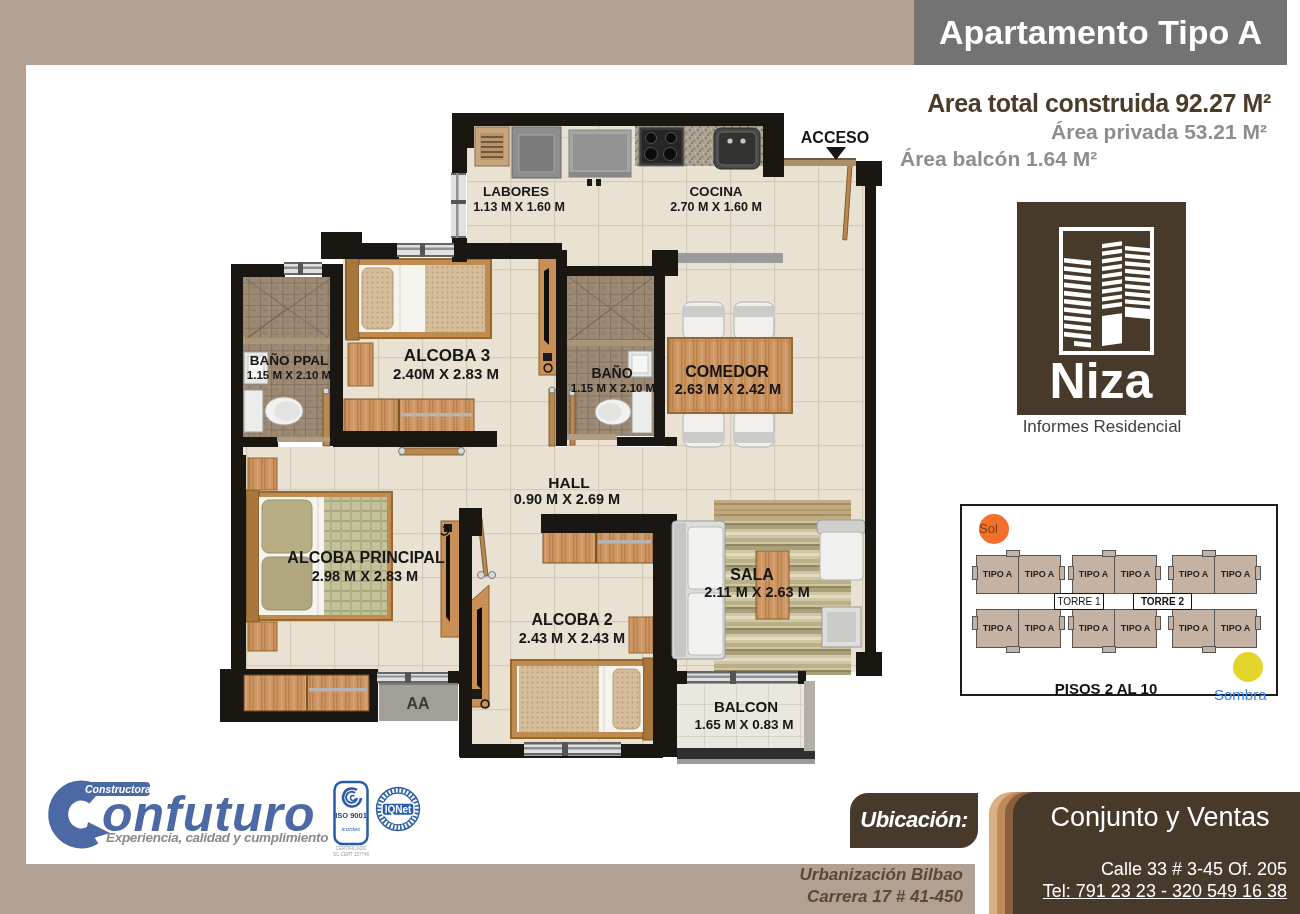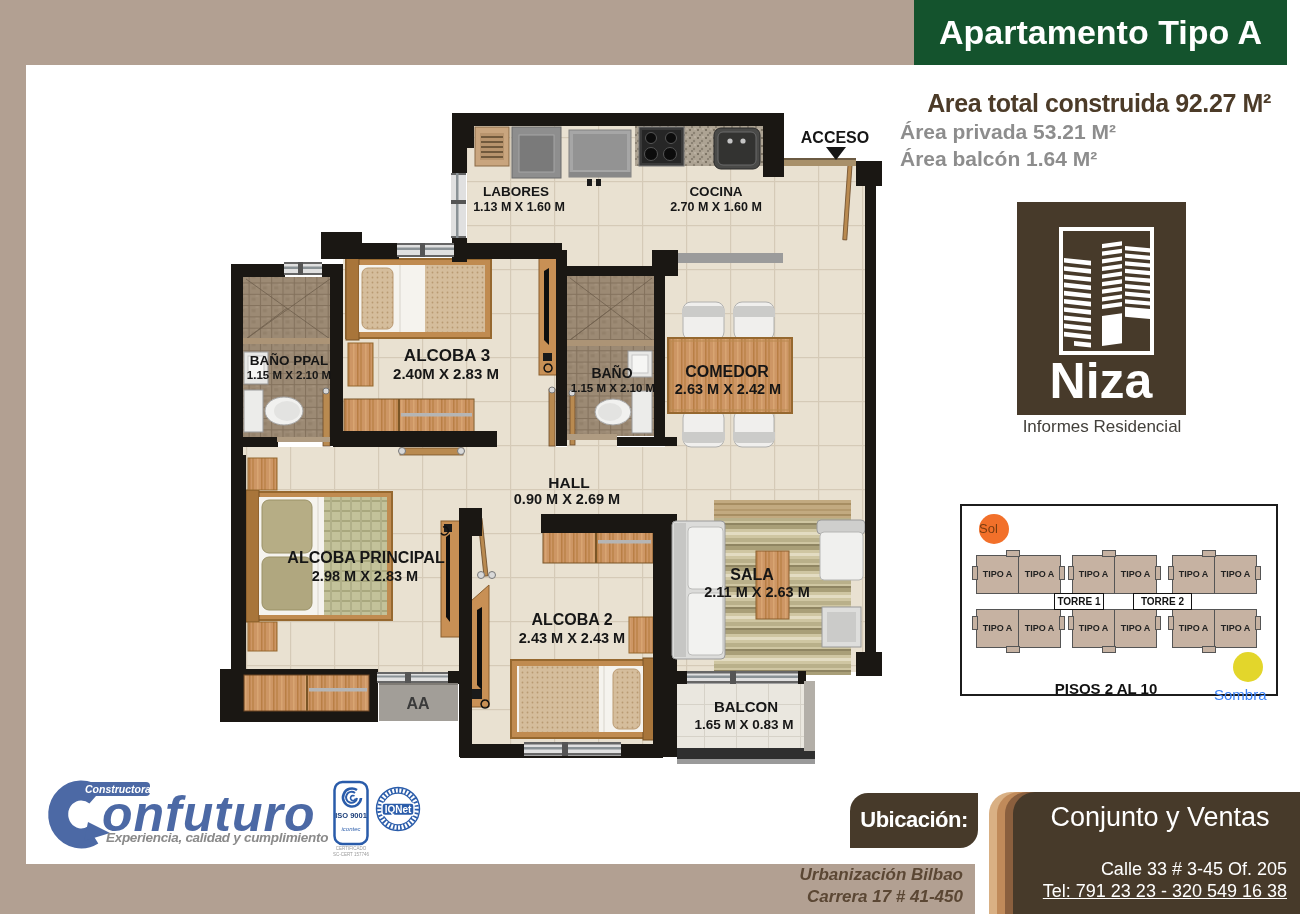--- a/index.html
+++ b/index.html
@@ -8,25 +8,25 @@
 </style>
 </head>
 <body>
 
 <div class="abs" style="left:0;top:0;width:914px;height:65px;background:#b2a092;"></div>
 
 <div class="abs" style="left:0;top:0;width:26px;height:914px;background:#b2a092;"></div>
 
 <div class="abs" style="left:0;top:864px;width:975px;height:50px;background:#b2a092;"></div>
 
-<div class="abs" style="left:914px;top:0;width:373px;height:65px;background:#14532d;color:#fff;font-weight:bold;font-size:34px;white-space:nowrap;text-align:center;line-height:64px;letter-spacing:0px;">Apartamento Tipo A</div>
+<div class="abs" style="left:914px;top:0;width:373px;height:65px;background:#737373;color:#fff;font-weight:bold;font-size:34px;white-space:nowrap;text-align:center;line-height:64px;letter-spacing:0px;">Apartamento Tipo A</div>
 
 <div class="abs" style="left:919px;top:89px;width:360px;text-align:center;color:#4c3b28;font-weight:bold;font-size:25px;letter-spacing:-0.4px;white-space:nowrap;">Area total construida 92.27 M²</div>
 
-<div class="abs" style="left:900px;top:120px;width:367px;color:#8d8d8d;font-weight:bold;font-size:21px;white-space:nowrap;">Área privada 53.21 M²</div>
+<div class="abs" style="left:900px;top:120px;width:367px;text-align:right;color:#8d8d8d;font-weight:bold;font-size:21px;white-space:nowrap;">Área privada 53.21 M²</div>
 
 <div class="abs" style="left:900px;top:147px;width:367px;color:#8d8d8d;font-weight:bold;font-size:21px;white-space:nowrap;">Área balcón 1.64 M²</div>
 
 <div class="abs" style="left:1017px;top:202px;width:169px;height:213px;background:#473a2a;"></div>
 
 <svg class="abs" style="left:1017px;top:202px;" width="169" height="213" viewBox="0 0 169 213">
   <defs>
       <clipPath id="nzc">
         <rect x="46" y="29" width="87" height="120"></rect>
       </clipPath>
@@ -104,26 +104,26 @@
 <div style="position:absolute;left:210px;top:49px;width:41px;height:37px;background:#c6b2a2;border:1px solid #555;color:#222;font-size:9px;font-weight:bold;text-align:center;line-height:37px;">TIPO A</div>
 <div style="position:absolute;left:252px;top:49px;width:41px;height:37px;background:#c6b2a2;border:1px solid #555;color:#222;font-size:9px;font-weight:bold;text-align:center;line-height:37px;">TIPO A</div>
 <div style="position:absolute;left:240px;top:44px;width:12px;height:5px;background:#c6b2a2;border:1px solid #555;"></div>
 <div style="position:absolute;left:206px;top:60px;width:4px;height:12px;background:#c6b2a2;border:1px solid #555;"></div>
 <div style="position:absolute;left:293px;top:60px;width:4px;height:12px;background:#c6b2a2;border:1px solid #555;"></div>
 <div style="position:absolute;left:210px;top:103px;width:41px;height:37px;background:#c6b2a2;border:1px solid #555;color:#222;font-size:9px;font-weight:bold;text-align:center;line-height:37px;">TIPO A</div>
 <div style="position:absolute;left:252px;top:103px;width:41px;height:37px;background:#c6b2a2;border:1px solid #555;color:#222;font-size:9px;font-weight:bold;text-align:center;line-height:37px;">TIPO A</div>
 <div style="position:absolute;left:240px;top:140px;width:12px;height:5px;background:#c6b2a2;border:1px solid #555;"></div>
 <div style="position:absolute;left:206px;top:110px;width:4px;height:12px;background:#c6b2a2;border:1px solid #555;"></div>
 <div style="position:absolute;left:293px;top:110px;width:4px;height:12px;background:#c6b2a2;border:1px solid #555;"></div>
-<div style="position:absolute;left:92px;top:87px;width:48px;height:15px;background:#fff;border:1px solid #111;color:#111;font-size:10px;font-weight:bold;text-align:center;line-height:15px;">TORRE 1</div>
+<div style="position:absolute;left:92px;top:87px;width:48px;height:15px;background:#fff;border:1px solid #111;color:#111;font-size:10px;font-weight:normal;text-align:center;line-height:15px;">TORRE 1</div>
 <div style="position:absolute;left:171px;top:87px;width:57px;height:15px;background:#fff;border:1px solid #111;color:#111;font-size:10px;font-weight:bold;text-align:center;line-height:15px;">TORRE 2</div>
 <div style="position:absolute;left:84px;top:174px;width:120px;height:14px;color:#111;font-size:15px;font-weight:bold;text-align:center;">PISOS 2 AL 10</div>
 </div>
 
-<div class="abs" style="left:850px;top:793px;width:128px;height:55px;background:#473a2a;border-radius:18px 0 18px 0;color:#fff;font-weight:bold;font-size:22px;letter-spacing:-0.5px;text-align:center;line-height:53px;white-space:nowrap;">Ubicación:</div>
+<div class="abs" style="left:850px;top:793px;width:128px;height:55px;background:#473a2a;border-radius:18px 0 18px 0;color:#fff;font-weight:bold;font-style:italic;font-size:22px;letter-spacing:-0.5px;text-align:center;line-height:53px;white-space:nowrap;">Ubicación:</div>
 
 <div class="abs" style="left:989px;top:792px;width:311px;height:122px;background:#d9b084;border-radius:22px 0 0 0;"></div>
 <div class="abs" style="left:997px;top:792px;width:303px;height:122px;background:#c08a5a;border-radius:22px 0 0 0;"></div>
 <div class="abs" style="left:1005px;top:792px;width:295px;height:122px;background:#8a5f3e;border-radius:22px 0 0 0;"></div>
 
 <div class="abs" style="left:1013px;top:792px;width:287px;height:122px;background:#473a2a;border-radius:22px 0 0 0;"></div>
 <div class="abs" style="left:1020px;top:802px;width:280px;text-align:center;color:#fff;font-size:27px;white-space:nowrap;">Conjunto y Ventas</div>
 <div class="abs" style="left:1000px;top:859px;width:287px;text-align:right;color:#fff;font-size:18px;white-space:nowrap;">Calle 33 # 3-45 Of. 205</div>
 <div class="abs" style="left:980px;top:881px;width:307px;text-align:right;color:#fff;font-size:18px;white-space:nowrap;text-decoration:underline;">Tel: 791 23 23 - 320 549 16 38</div>
 

